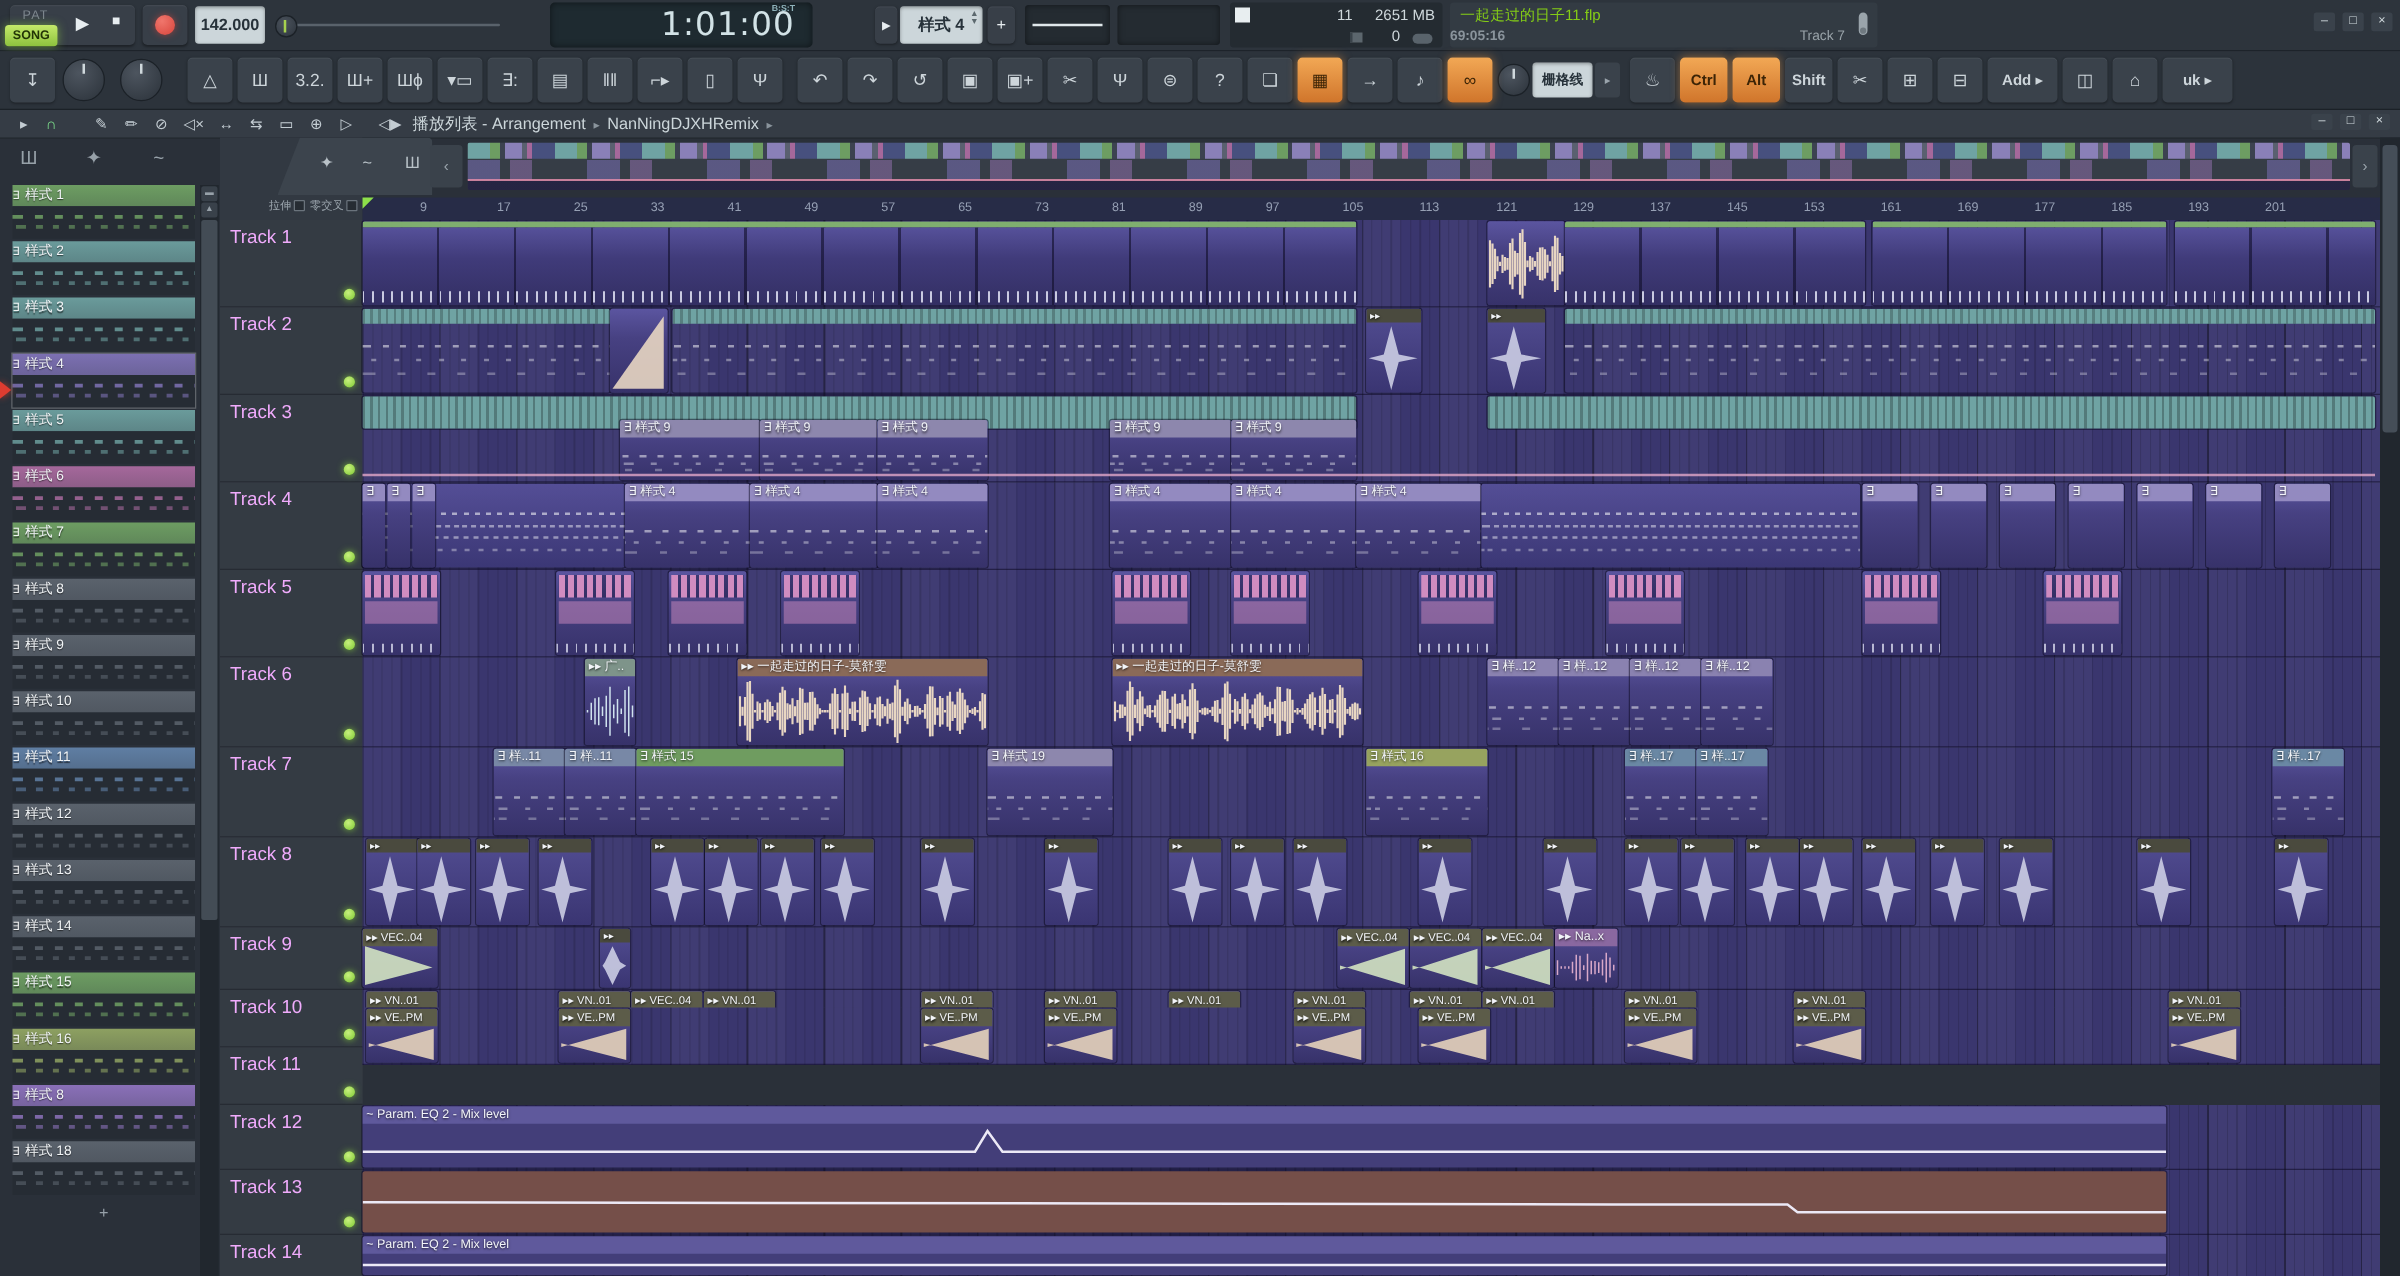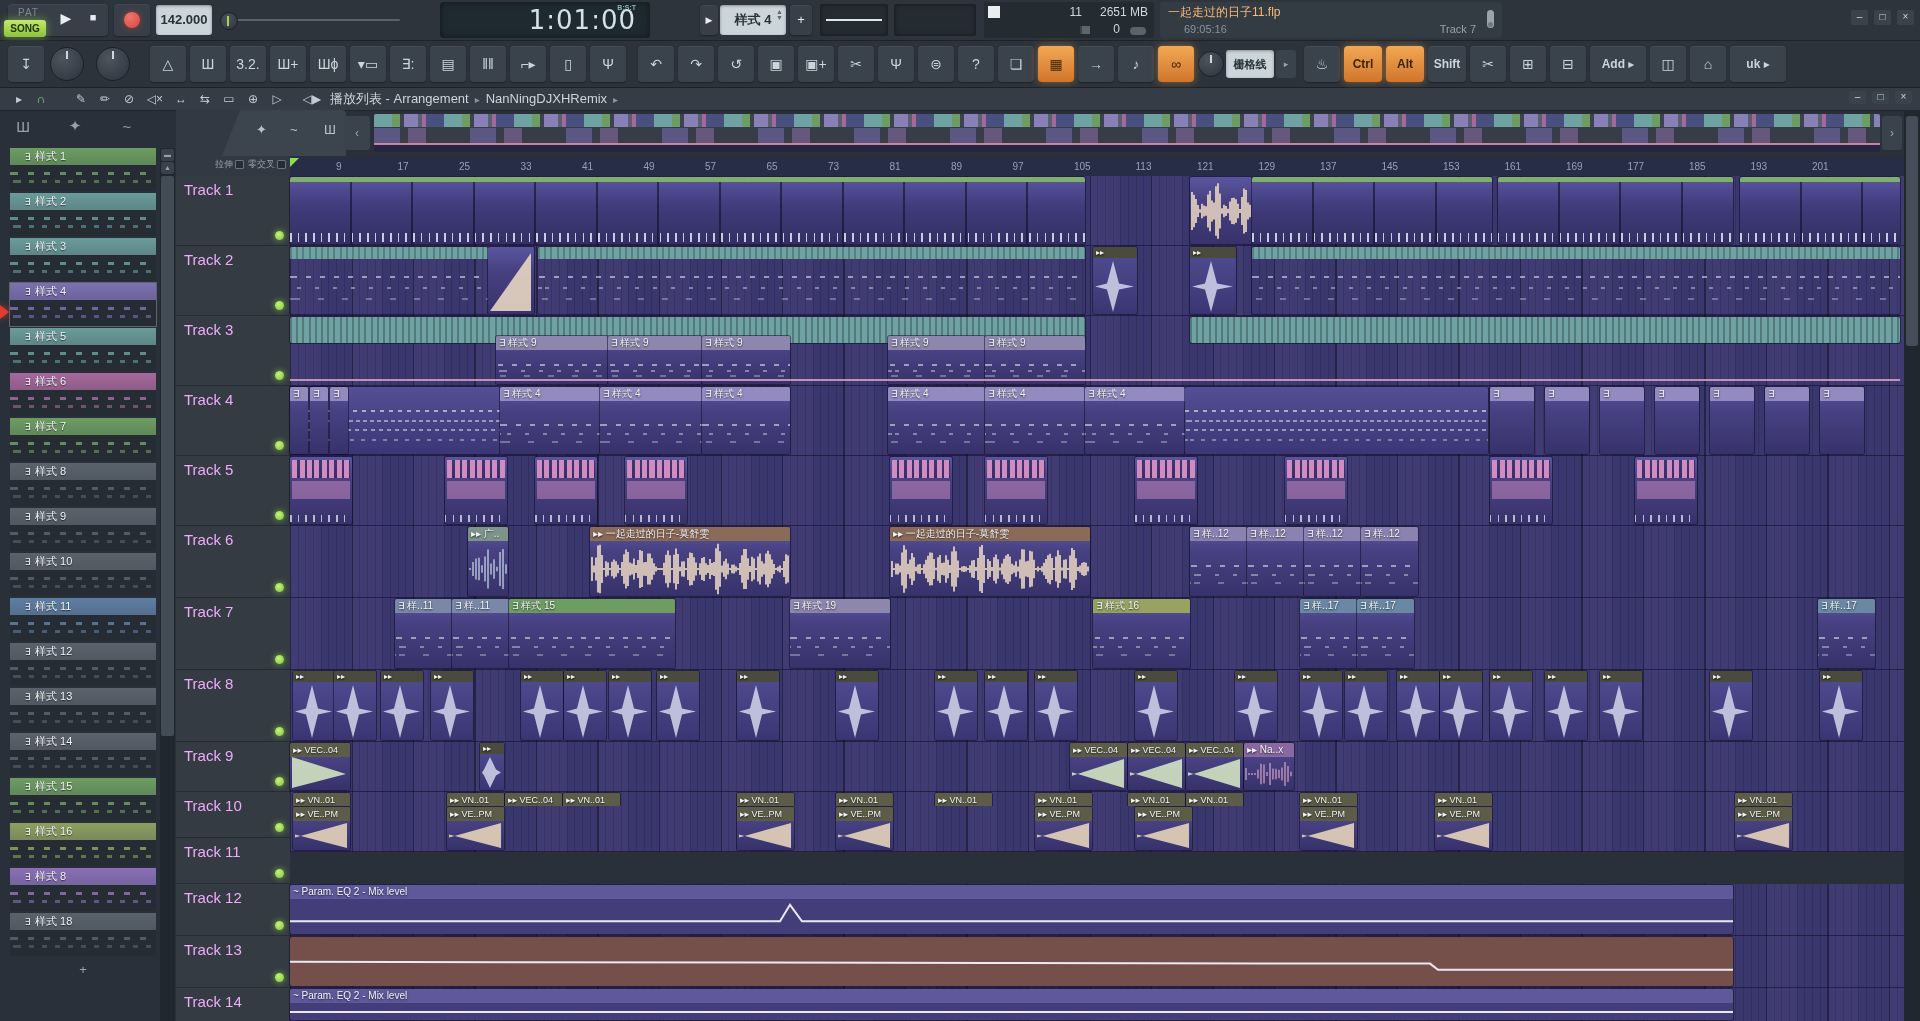--- a/index.html
+++ b/index.html
@@ -38,22 +38,22 @@
   #osc1:after{content:"";position:absolute;left:6px;right:6px;top:15px;height:2px;background:#dfe7ea;}
   #osc2{left:894px;top:4px;width:82px;height:32px;}
   #cpu-panel{left:984px;top:2px;width:170px;height:36px;background:#242b31;border-radius:3px;font-size:12px;color:#cfd8dc;}
   #cpu-meter{position:absolute;left:4px;top:4px;width:12px;height:12px;background:#e8eef0;}
   #cpu-val{position:absolute;left:20px;top:3px;width:78px;text-align:right;}
   #mem-val{position:absolute;right:6px;top:3px;}
   #chip-icon{position:absolute;right:64px;bottom:4px;width:10px;height:8px;background:#5c666d;box-shadow:2px 0 0 #3a434a inset;}
   #cpu2{position:absolute;right:34px;bottom:2px;font-size:12px;}
   #cloud-icon{position:absolute;right:8px;bottom:3px;width:16px;height:8px;border-radius:6px;background:#59636b;}
   #proj-panel{left:1160px;top:2px;width:342px;height:36px;background:#333b43;border-radius:3px;}
-  #proj-title{position:absolute;left:8px;top:2px;font-size:12px;color:#fdba74;}
-  #proj-time{position:absolute;left:24px;bottom:3px;font-size:11px;color:#8a949c;}
+  #proj-title{position:absolute;left:8px;top:2px;font-size:12px;color:#84cc16;}
+  #proj-time{position:absolute;left:0;bottom:3px;font-size:11px;color:#8a949c;font-weight:bold;}
   #proj-track{position:absolute;right:26px;bottom:3px;font-size:11px;color:#98a2a8;}
   #thermo{position:absolute;right:8px;top:8px;width:7px;height:18px;border-radius:4px;background:#9aa4ab;}
   #thermo:after{content:"";position:absolute;left:1px;bottom:1px;width:5px;height:5px;border-radius:50%;background:#6f7980;}
   #menu{position:absolute;left:1508px;top:0;height:40px;display:flex;align-items:center;gap:0;}
   .menu-item{padding:0 7px;font-size:15px;font-weight:bold;color:#e9eff2;}
   .winbtns{position:absolute;display:flex;gap:6px;}
   #main-winbtns{right:6px;top:10px;}
   .winbtn{width:17px;height:15px;line-height:14px;text-align:center;font-size:10px;color:#cfd8dc;background:#3a424b;border-radius:2px;}
   
   #toolbar{position:absolute;left:0;top:41px;width:1920px;height:46px;background:#2c333b;border-bottom:1px solid #1b2127;}
@@ -71,21 +71,21 @@
   .pl-ico{position:absolute;top:0;height:22px;line-height:22px;font-size:12px;color:#c3ccd2;text-align:center;}
   .pl-ico.green{color:#7de08c;font-weight:bold;}
   #pl-title{position:absolute;left:330px;top:0;height:22px;line-height:22px;font-size:13px;color:#ccd6da;}
   #pl-title .sep{color:#8a949c;font-size:10px;padding:0 6px;}
   #pl-winbtns{right:8px;top:3px;}
   
   #side-tabs{position:absolute;left:8px;top:24px;width:150px;height:28px;display:flex;gap:22px;align-items:center;}
   .side-tab{font-size:15px;color:#97a1a9;width:30px;text-align:center;}
   #pattern-list{position:absolute;left:8px;top:60px;width:150px;}
   .pat-item{position:relative;width:146px;margin:0 0 2px 2px;}
-  .pat-head{height:17px;line-height:17px;font-size:11px;color:#f2f5f7;text-shadow:0 1px 1px rgba(0,0,0,.6);padding-left:15px;}
+  .pat-head{height:17px;line-height:17px;font-size:11px;color:#f2f5f7;text-shadow:0 1px 1px rgba(0,0,0,.6);padding-left:0;}
   .pat-head .eico{display:inline-block;width:10px;font-size:9px;color:#fff;opacity:.9;}
   .pat-prev{height:26px;background:#262c34;}
   .sel-arrow{position:absolute;left:-10px;width:0;height:0;border-left:9px solid #e03c30;border-top:7px solid transparent;border-bottom:7px solid transparent;filter:drop-shadow(0 0 3px rgba(230,60,40,.8));}
   #side-plus{position:absolute;left:8px;width:150px;text-align:center;font-size:13px;color:#97a1a9;}
   #side-scroll{position:absolute;left:160px;top:60px;width:15px;bottom:0;background:#21272e;}
   .ss-btn{position:absolute;left:1px;width:13px;height:12px;background:#39414a;border-radius:2px;color:#97a1a9;font-size:7px;line-height:12px;text-align:center;}
   #ss-thumb{position:absolute;left:1px;top:28px;width:13px;height:560px;background:#434c55;border-radius:2px;}
   
   #hdr-col{position:absolute;left:176px;top:22px;width:114px;bottom:0;background:#323942;}
   #corner-tab{position:absolute;left:46px;top:0;width:124px;height:46px;background:#3c444d;

